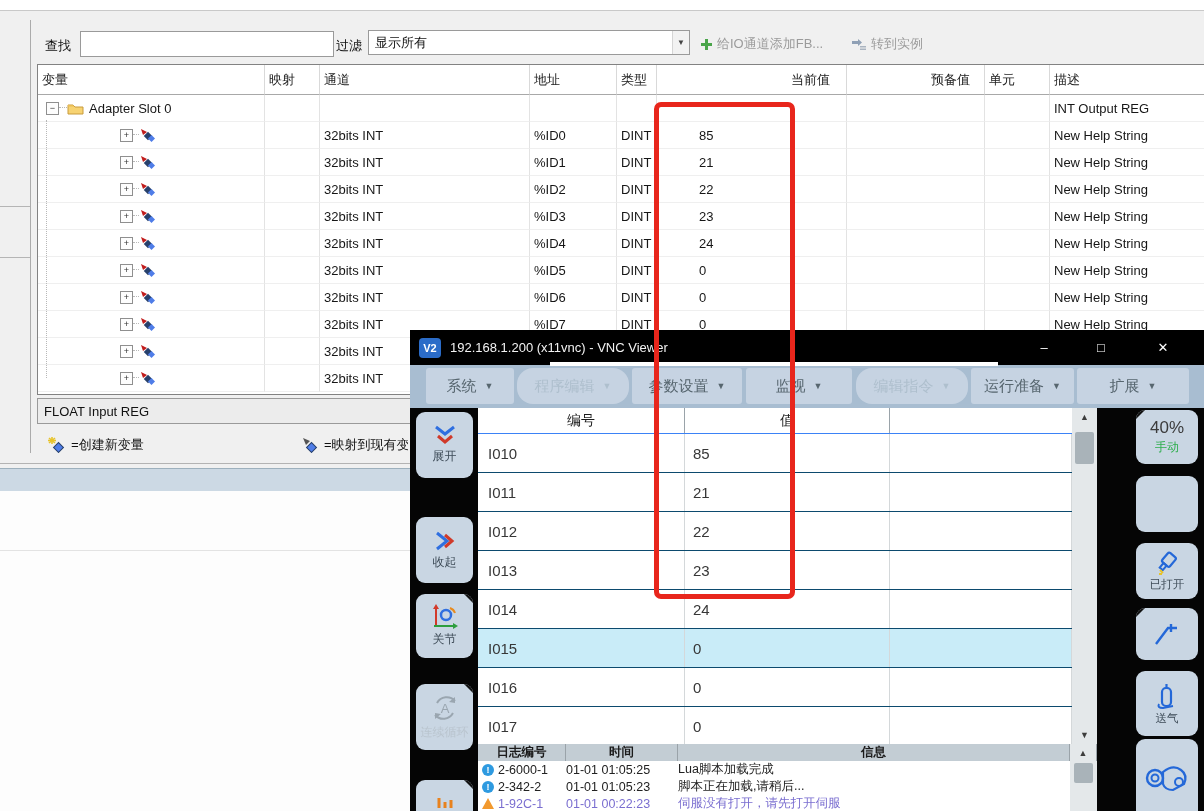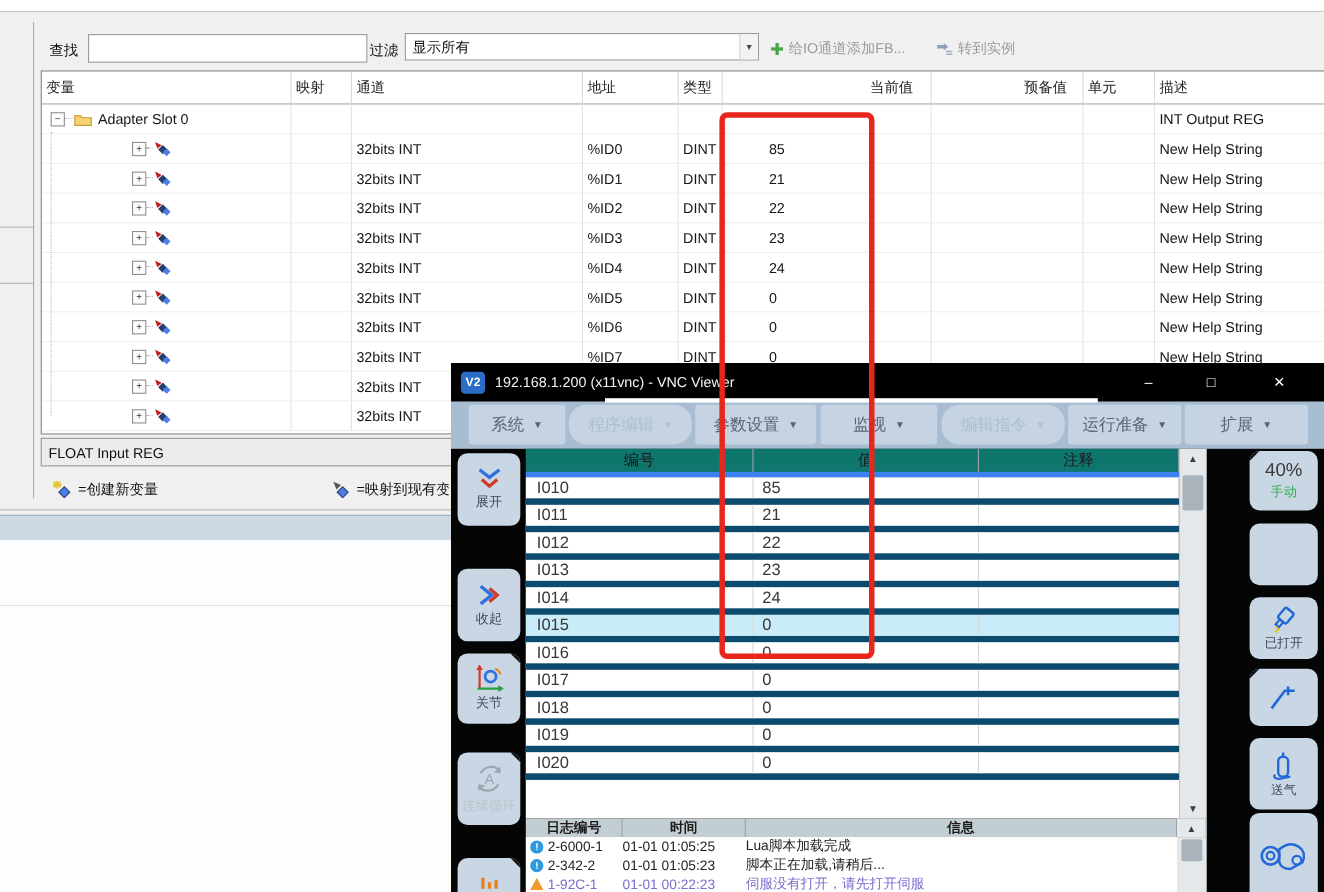--- a/index.html
+++ b/index.html
@@ -53,26 +53,26 @@
   .menu{position:absolute;top:3px;height:36px;border-radius:3px;background:#c6d3e2;display:flex;align-items:center;
       justify-content:center;gap:8px;font-size:15px;color:#57666f;}
   .menu .car{font-size:9px;}
   .menu.dis{color:#aebfcd;border-radius:16px;}
 
   .sbtn{position:absolute;left:6px;width:57px;border-radius:9px;background:#c9d6e3;display:flex;flex-direction:column;
       align-items:center;justify-content:center;gap:1px;font-size:12px;color:#3e4c58;overflow:hidden;}
   .fold-tr{position:absolute;top:0;right:0;width:0;height:0;border-top:9px solid #111;border-left:9px solid transparent;}
   .fold-tl{position:absolute;top:0;left:0;width:0;height:0;border-top:9px solid #111;border-right:9px solid transparent;}
 
-  .grid-hdr{left:68px;top:78px;width:594px;height:26px;background:#0f766e;display:grid;
-      grid-template-columns:207px 205px 182px;border-bottom:5px solid #3b82f6;box-sizing:border-box;}
+  .grid-hdr{left:68px;top:78px;width:594px;height:26px;background:#ffffff;display:grid;
+      grid-template-columns:207px 205px 182px;border-bottom:1px solid #3b82f6;box-sizing:border-box;}
   .grid-hdr div{display:flex;align-items:center;justify-content:center;font-size:14px;color:#1b1b1b;
       border-right:1px solid #9aa3a9;}
   .grid-rows{left:68px;top:104px;width:594px;height:310px;background:#fff;overflow:hidden;}
-  .grow{display:grid;grid-template-columns:207px 205px 182px;height:25px;border-bottom:6px solid #0c4a6e;box-sizing:border-box;background:#fff;}
+  .grow{display:grid;grid-template-columns:207px 205px 182px;height:39px;border-bottom:1px solid #0c4a6e;box-sizing:border-box;background:#fff;}
   .grow div{display:flex;align-items:center;font-size:15px;color:#373737;border-right:1px solid #d4d8da;overflow:hidden;}
   .grow .c1{padding-left:10px;} .grow .c2{padding-left:8px;}
   .grow.sel{background:#c9ecf8;}
   .grow.sel div{background:#c9ecf8;}
 
   .vscroll{background:#e4e8ea;}
   .varrow{color:#3d3d3d;font-size:9px;text-align:center;width:100%;}
   .vthumb{background:#a9b3b9;border-radius:2px;}
 
   .log-hdr{left:68px;top:414px;width:619px;height:17px;background:#c3cdd4;display:grid;
@@ -472,21 +472,20 @@
       <svg width="24" height="20">
         <line x1="6" y1="18" x2="6" y2="8" stroke="#e8821e" stroke-width="3"></line>
         <line x1="12" y1="18" x2="12" y2="12" stroke="#e8821e" stroke-width="3"></line>
         <line x1="18" y1="18" x2="18" y2="10" stroke="#e8821e" stroke-width="3"></line>
       </svg>
     </div>
 
     <div class="abs grid-hdr">
       <div>编号</div>
       <div>值</div>
-      <div>注释</div>
     </div>
     <div class="abs grid-rows">
       <div class="grow">
           <div class="c1">I010</div>
           <div class="c2">85</div>
           <div></div>
         </div>
       <div class="grow">
           <div class="c1">I011</div>
           <div class="c2">21</div>

